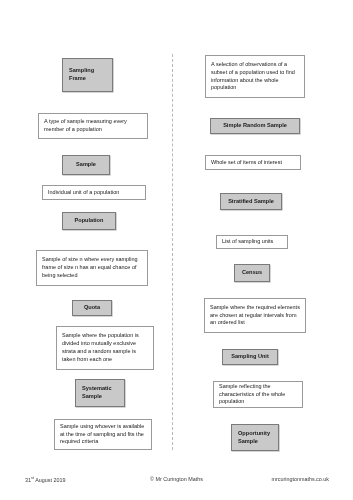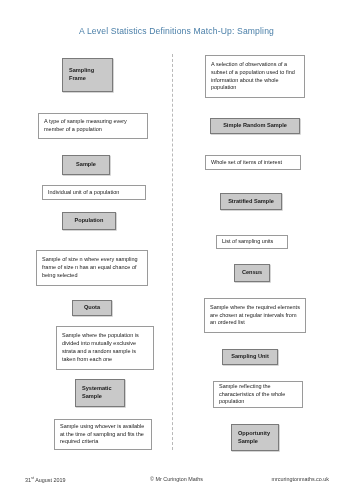--- a/index.html
+++ b/index.html
@@ -117,21 +117,20 @@
   .footer sup {
     font-size: 3.8px;
     vertical-align: super;
   }
 </style>
 </head>
 <body>
 
 <div id="page">
 
-  <div class="page-title">A Level Statistics Definitions Match-Up: Sampling</div>
 
   <div class="divider"></div>
 
   <div class="card term" style="left:62px; top:58px; width:51px; height:34px;">
     <span class="txt">Sampling Frame</span>
   </div>
 
   <div class="card def" style="left:38px; top:113px; width:110px; height:26px;">
     <span class="txt">A type of sample measuring every member of a population</span>
   </div>

